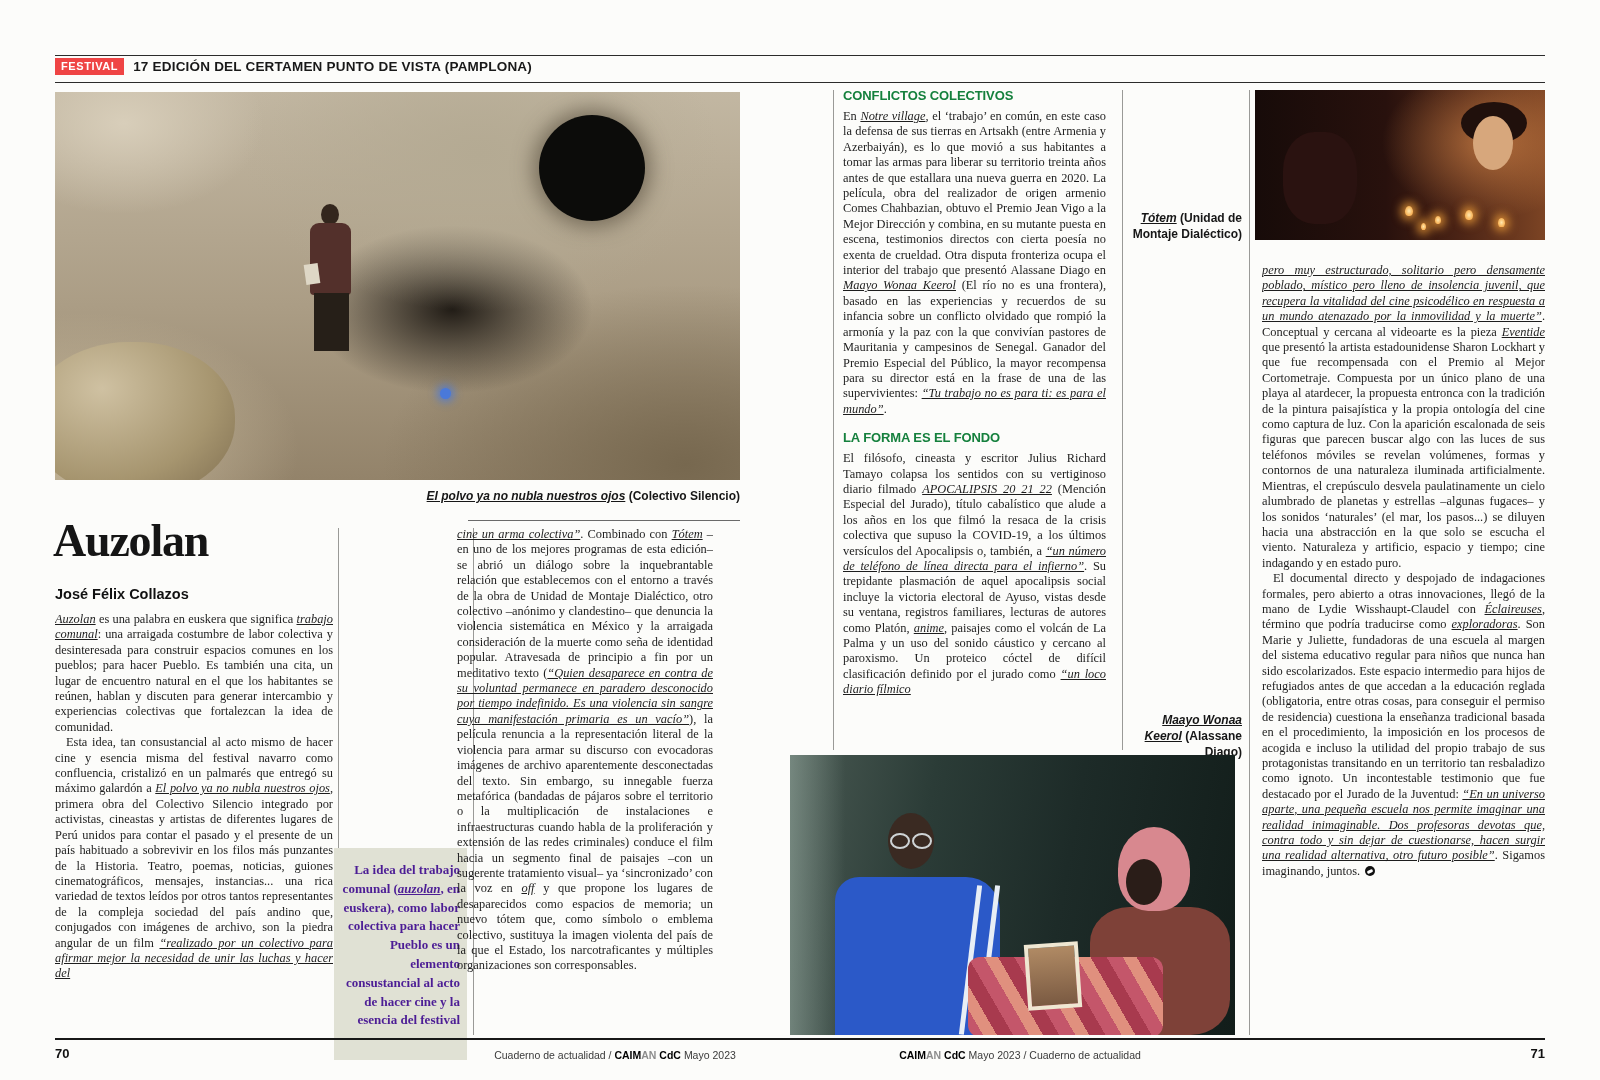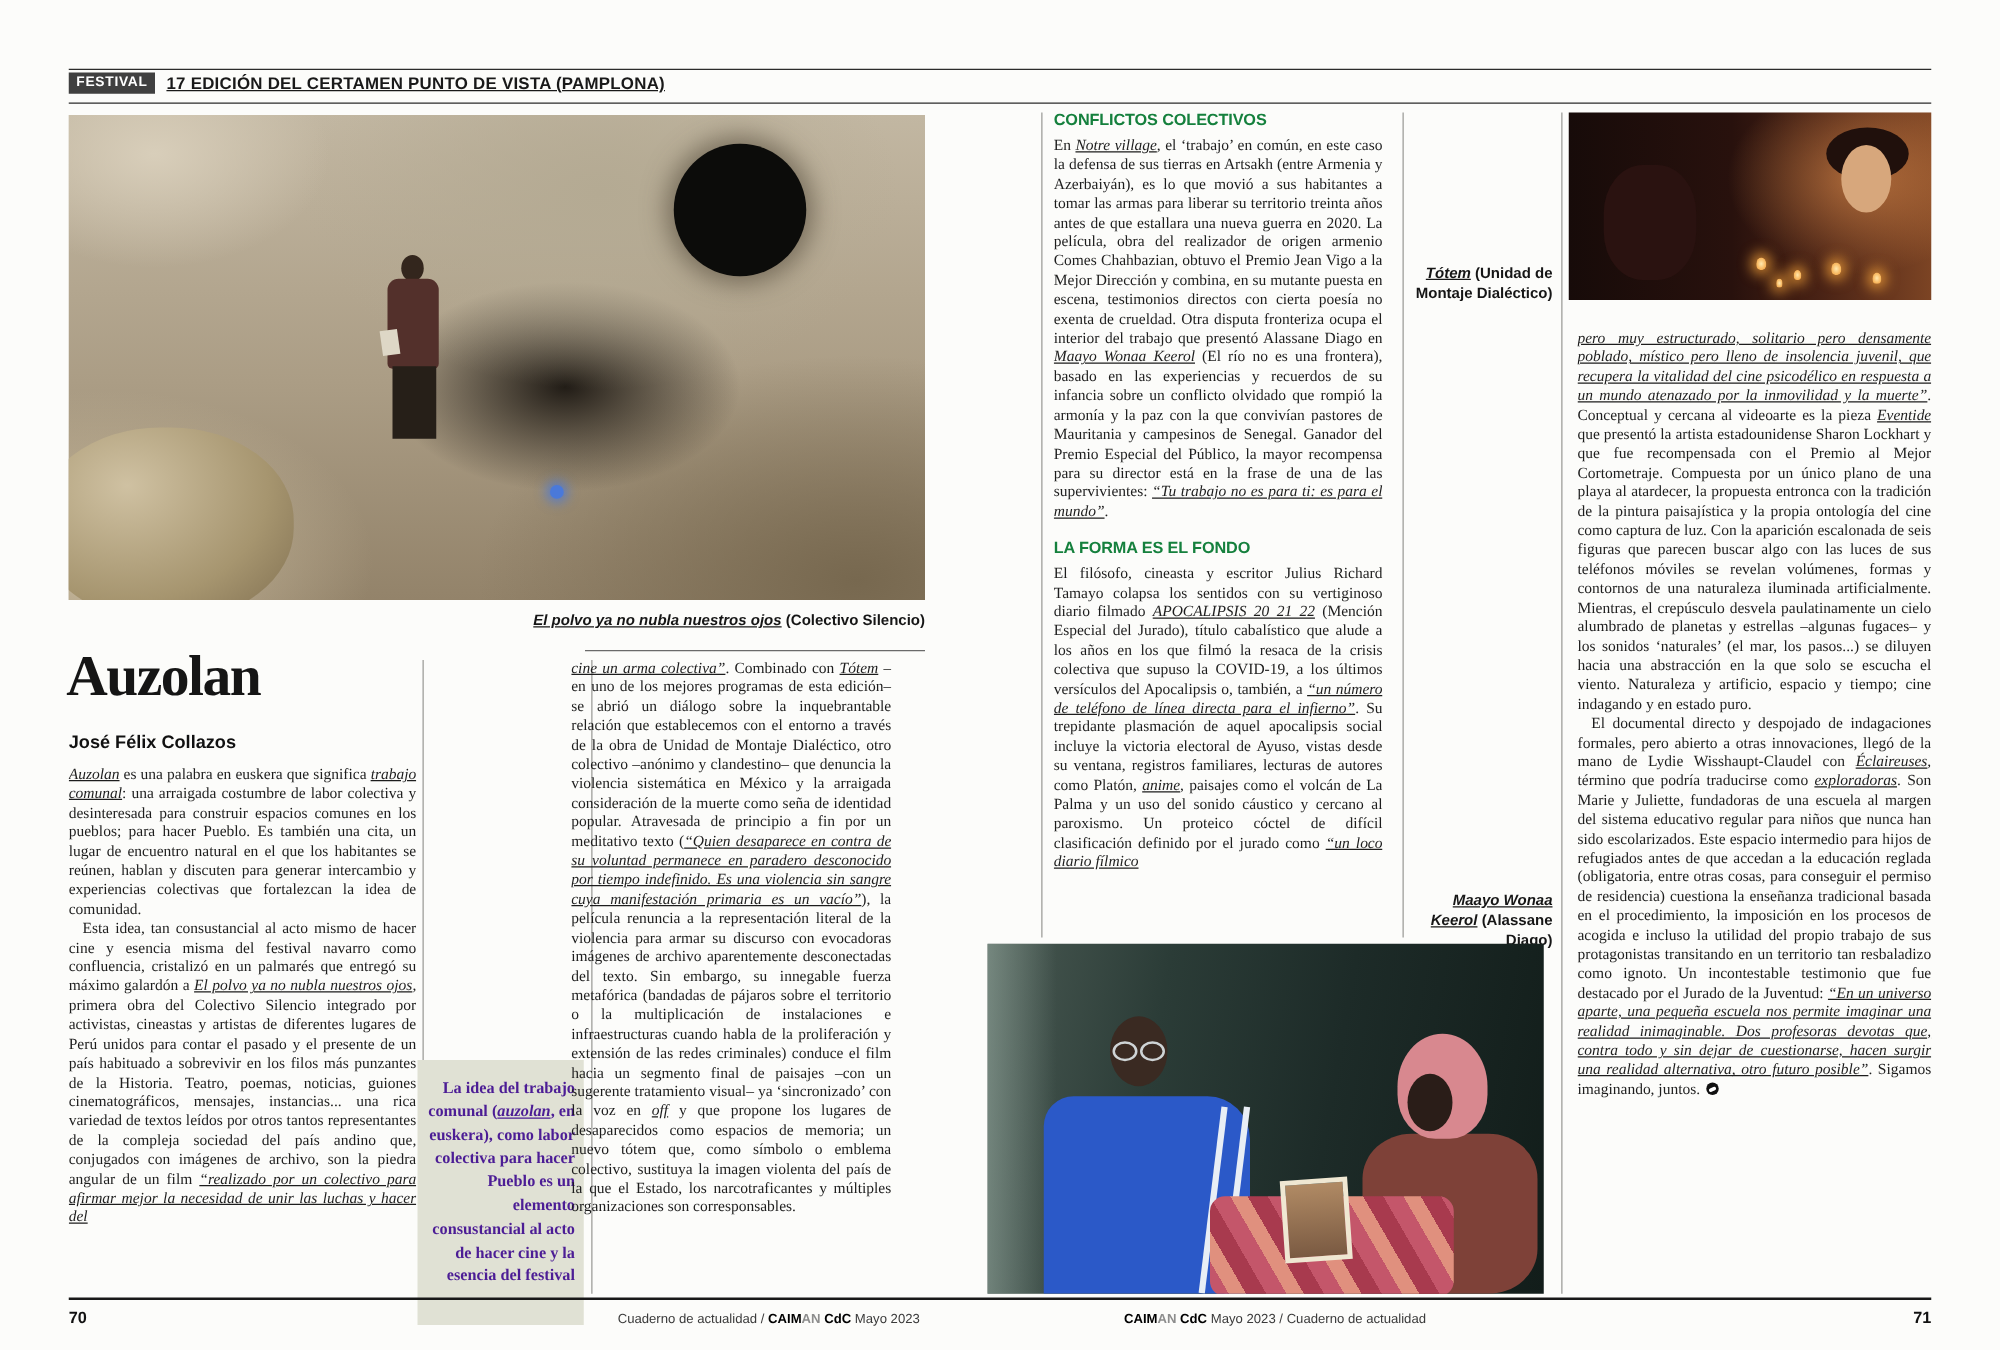--- a/index.html
+++ b/index.html
@@ -4,23 +4,23 @@
 <style>
   html,body{margin:0;padding:0;background:#ffffff;}
   .spread{position:relative;width:1600px;height:1080px;background:#fcfcfa;overflow:hidden;
           font-family:"Liberation Serif",serif;color:#1d1d1d;}
   .abs{position:absolute;}
   .rule-h{position:absolute;background:#2b2b2b;height:1px;}
   .rule-v{position:absolute;background:#9a9a97;width:1px;}
 
   
   .header-row{position:absolute;left:55px;top:58px;display:flex;align-items:center;gap:9px;}
-  .badge{background:#404040;color:#fff;font:bold 11px/15px "Liberation Sans",sans-serif;
+  .badge{background:#ef4444;color:#fff;font:bold 11px/15px "Liberation Sans",sans-serif;
          letter-spacing:.6px;padding:1px 6px;}
-  .kicker{font:bold 13.5px "Liberation Sans",sans-serif;color:#191919;letter-spacing:.2px;text-decoration:underline;}
+  .kicker{font:bold 13.5px "Liberation Sans",sans-serif;color:#191919;letter-spacing:.2px;}
 
   
   .body-text{font:12.4px/15.4px "Liberation Serif",serif;text-align:justify;overflow:hidden;}
   .body-text p{margin:0;}
   .body-text p + p{text-indent:11px;}
   .it{font-style:italic;text-decoration:underline;}
   .sect-head{font:bold 13px/15px "Liberation Sans",sans-serif;letter-spacing:-.1px;color:#15803d;
              margin:0 0 6px 0;}
   .sect-head.second{margin-top:13px;}
   .article-title{position:absolute;left:53px;top:517px;font:bold 46px/48px "Liberation Serif",serif;

